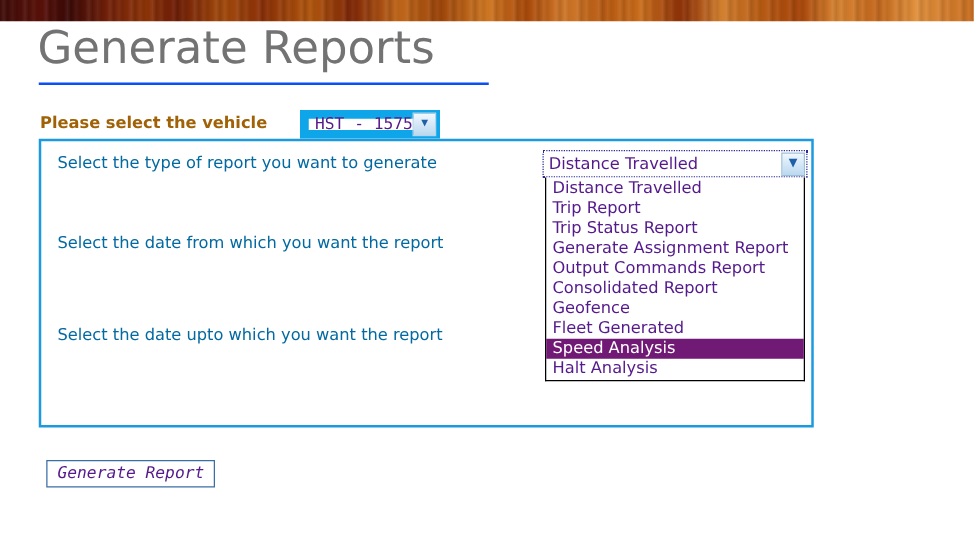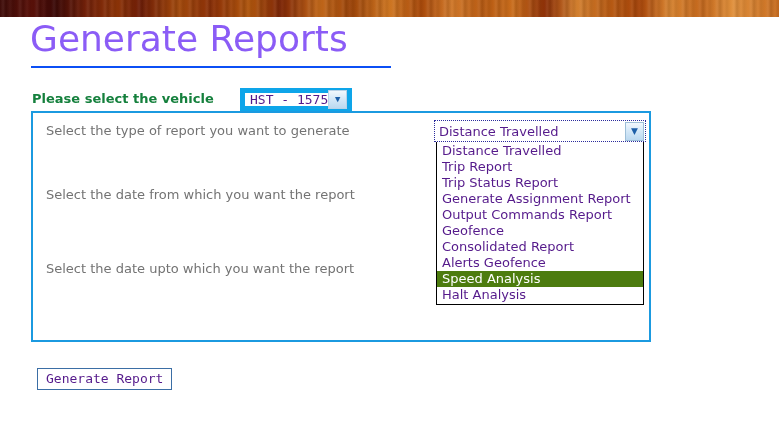--- a/index.html
+++ b/index.html
@@ -58,48 +58,48 @@
   }
 
   
   #page-title {
     position: absolute;
     left: 30px;
     top: 18px;
     font-family: "DejaVu Sans", sans-serif;
     font-size: 36px;
     font-weight: normal;
-    color: #8b5cf6;
+    color: #737373;
     letter-spacing: 0px;
     white-space: nowrap;
     margin: 0;
   }
   #title-underline {
     position: absolute;
     left: 31px;
     top: 66px;
     width: 360px;
     height: 2px;
     background: #0b4ff5;
   }
 
   
   #vehicle-label {
     position: absolute;
     left: 32px;
     top: 91px;
     font-size: 13px;
     font-weight: bold;
-    color: #15803d;
+    color: #a16207;
     white-space: nowrap;
   }
   .win-select {
     position: absolute;
     box-sizing: border-box;
-    border: 5px solid #0ea5e9;
+    border: 7px solid #0ea5e9;
     background: #ffffff;
     font-family: "DejaVu Sans Mono", monospace;
     font-size: 13px;
     color: #551a8b;
     display: flex;
     align-items: center;
     padding: 0 0 0 5px;
     white-space: nowrap;
   }
   .win-select .sel-text { flex: 1 1 auto; }
@@ -132,21 +132,21 @@
     width: 620px;
     height: 231px;
     box-sizing: border-box;
     border: 2px solid #1b9ae0;
     background: #ffffff;
   }
   .field-label {
     position: absolute;
     font-family: "DejaVu Sans", sans-serif;
     font-size: 13px;
-    color: #737373;
+    color: #0369a1;
     white-space: nowrap;
   }
   #label-report-type { left: 46px; top: 123px; }
   #label-date-from   { left: 46px; top: 187px; }
   #label-date-upto   { left: 46px; top: 261px; }
 
   
   #report-type-select {
     left: 434px;
     top: 120px;
@@ -177,40 +177,41 @@
     font-family: "DejaVu Sans", sans-serif;
     font-size: 13px;
     line-height: 16px;
     height: 16px;
     color: #551a8b;
     padding: 0 0 0 5px;
     white-space: nowrap;
     overflow: hidden;
   }
   .option-row.selected {
-    background: #4d7c0f;
+    background: #701a75;
     color: #ffffff;
   }
 
   
   #generate-report-button {
     position: absolute;
     left: 37px;
     top: 368px;
     height: 22px;
     padding: 0 8px;
     box-sizing: border-box;
     background: #ffffff;
     border: 1px solid #3b6ea5;
     font-family: "DejaVu Sans Mono", monospace;
     font-size: 13px;
     color: #551a8b;
     line-height: 20px;
     cursor: pointer;
     white-space: nowrap;
+    font-style: italic;
   }
 </style>
 </head>
 <body>
 
 <div id="banner"></div>
 
 <h1 id="page-title">Generate Reports</h1>
 <div id="title-underline"></div>
 
@@ -231,20 +232,20 @@
   <span class="sel-text">Distance Travelled</span>
   <span class="sel-arrow">▼</span>
 </div>
 
 <div id="report-type-listbox">
     <div class="option-row">Distance Travelled</div>
     <div class="option-row">Trip Report</div>
     <div class="option-row">Trip Status Report</div>
     <div class="option-row">Generate Assignment Report</div>
     <div class="option-row">Output Commands Report</div>
+    <div class="option-row">Consolidated Report</div>
     <div class="option-row">Geofence</div>
-    <div class="option-row">Consolidated Report</div>
-    <div class="option-row">Alerts Geofence</div>
+    <div class="option-row">Fleet Generated</div>
     <div class="option-row selected">Speed Analysis</div>
     <div class="option-row">Halt Analysis</div>
   </div>
 
 <button id="generate-report-button">Generate Report</button>
 
 </body></html>

